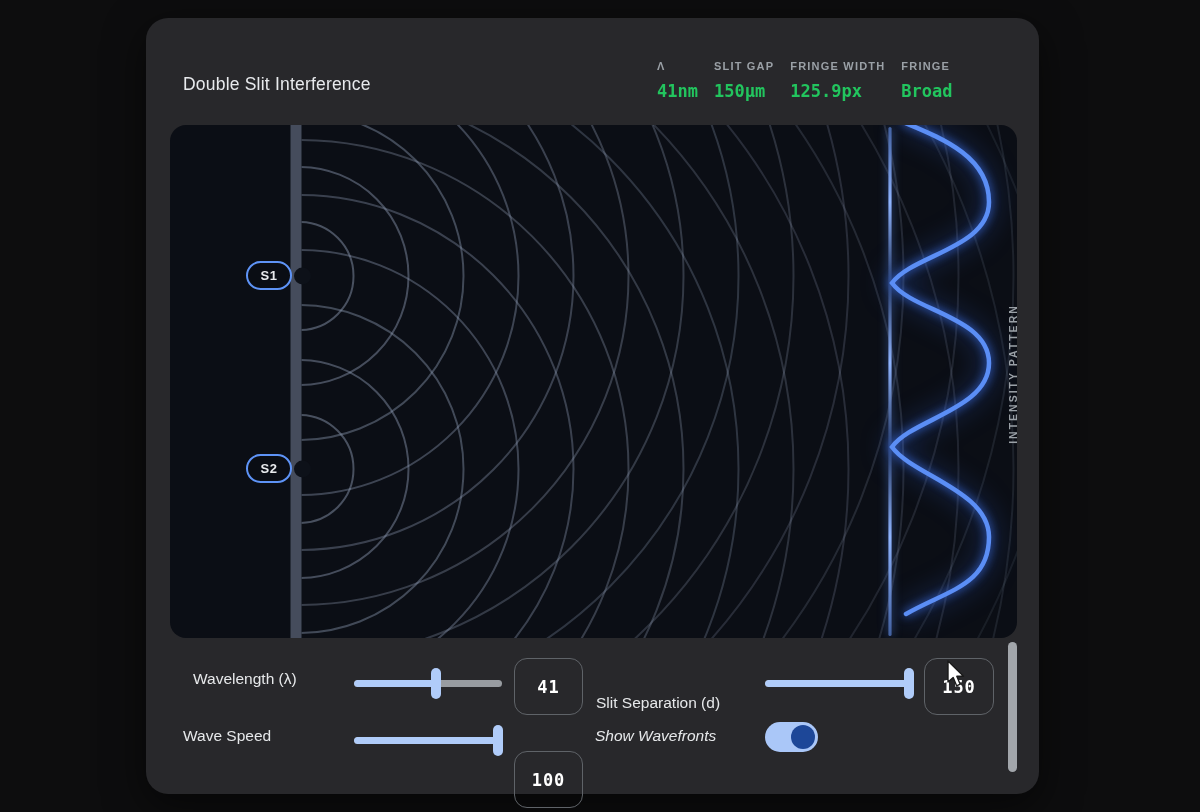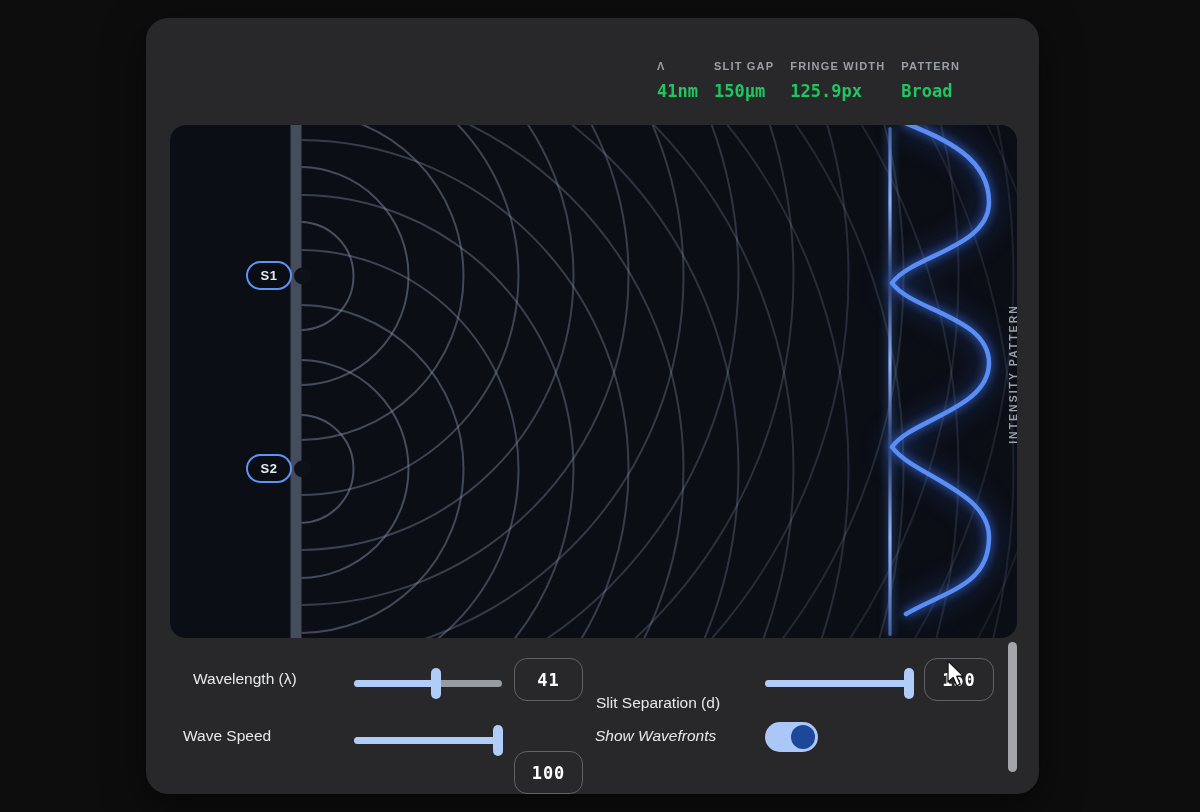--- a/index.html
+++ b/index.html
@@ -32,53 +32,54 @@
   .curve { filter:drop-shadow(0 0 5px rgba(62,115,240,.95)) drop-shadow(0 0 13px rgba(52,105,235,.55)); }
 
   
   .ctl-label { position:absolute; font-size:15.5px; color:#e6e8ea; }
   .slider { position:absolute; height:31px; }
   .slider .track { position:absolute; left:0; right:0; top:12px; height:7px;
                    border-radius:4px; background:#989ca1; overflow:hidden; }
   .slider .fill  { position:absolute; left:0; top:0; bottom:0; background:#b0ccf9; border-radius:4px; }
   .slider .thumb { position:absolute; top:0; width:10px; height:31px; border-radius:5px;
                    background:#b0ccf9; }
-  .val-box { position:absolute; width:70px; height:43px; border:1.5px solid #5f6368;
+  .val-box { position:absolute; width:70px; height:57px; border:1.5px solid #5f6368;
              border-radius:13px; color:#ffffff; font-family:"DejaVu Sans Mono", monospace;
              font-size:17px; font-weight:700; display:flex; align-items:center;
              justify-content:center; letter-spacing:1px; background:transparent; }
   .toggle { position:absolute; width:53px; height:30px; border-radius:15px; background:#aac7f8; }
   .toggle .knob { position:absolute; right:3px; top:3px; width:24px; height:24px;
                   border-radius:50%; background:#1d4798; }
   .scrollbar { position:absolute; left:862px; top:624px; width:9px; height:130px;
                border-radius:5px; background:#a2a6ab; }
 
   .cursor { position:absolute; left:946px; top:660px; }
 </style>
 </head>
 <body>
 
 <div class="panel">
 
+  <div class="title">Double Slit Interference</div>
 
   <div class="stats">
     <div class="stat">
       <span class="lbl">Λ</span>
       <span class="val">41nm</span>
     </div>
     <div class="stat">
       <span class="lbl">SLIT GAP</span>
       <span class="val">150µm</span>
     </div>
     <div class="stat">
       <span class="lbl">FRINGE WIDTH</span>
       <span class="val">125.9px</span>
     </div>
     <div class="stat">
-      <span class="lbl">PATTERN</span>
+      <span class="lbl">FRINGE</span>
       <span class="val">Broad</span>
     </div>
   </div>
 
   <div class="sim-canvas">
     <svg id="sim-svg" width="847" height="513">
         <defs>
           <clipPath id="rightClip">
             <rect x="131.5" y="0" width="715.5" height="513"></rect>
           </clipPath>

